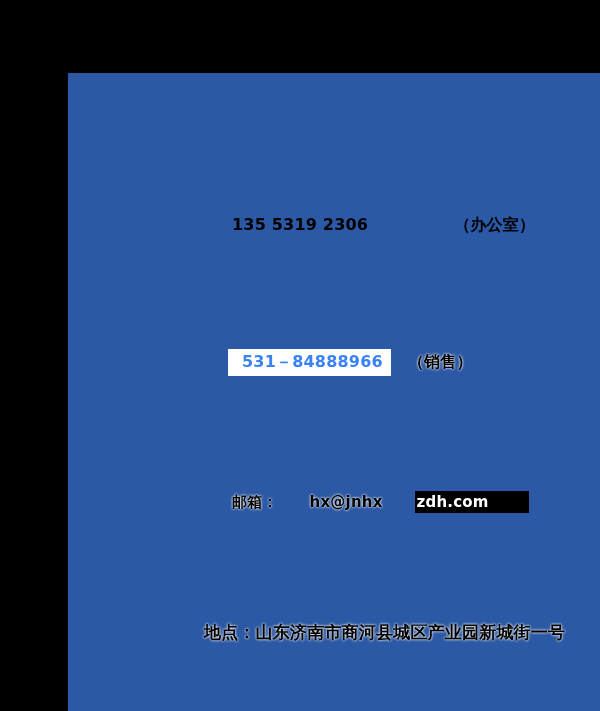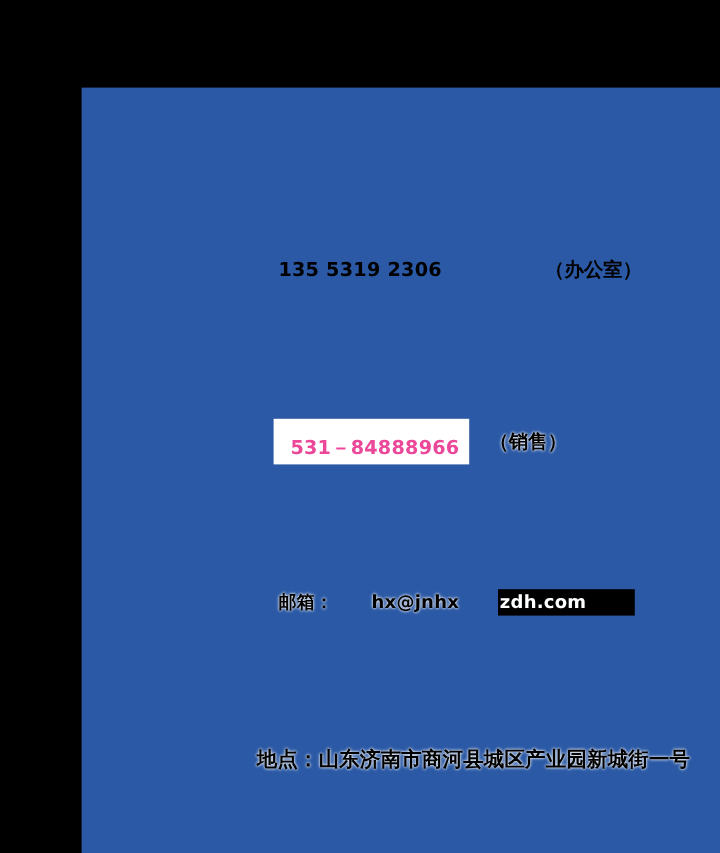--- a/index.html
+++ b/index.html
@@ -27,37 +27,37 @@
     white-space: nowrap;
     letter-spacing: 0.2px;
   }
   #office-line { left: 132px; top: 109px; }
   #office-line .gap { display: inline-block; width: 22px; }
 
   #sales-line { left: 128px; top: 244px; }
   .white-box {
     display: inline-block;
     background: #ffffff;
-    color: #ec4899;
-    padding: 14px 8px 3px 14px;
+    color: #3b82f6;
+    padding: 3px 8px 3px 14px;
     min-width: 157px;
     vertical-align: middle;
   }
   #sales-line .label { vertical-align: middle; margin-left: 1px; }
 
   #email-line { left: 132px; top: 386px; font-size: 15px; }
   .black-box {
     display: inline-block;
     background: #000000;
     color: #ffffff;
     padding: 2px 40px 2px 2px;
     text-shadow: none !important;
   }
 
-  #address-line { left: 130px; top: 532px; font-size: 17px; }
+  #address-line { left: 120px; top: 532px; font-size: 17px; }
 
   .halo {
     text-shadow: 0 0 2px #ffffff, 0 0 3px rgba(255,255,255,0.75);
   }
 </style>
 </head>
 <body>
 
 <div class="frame">
   <div class="panel">

